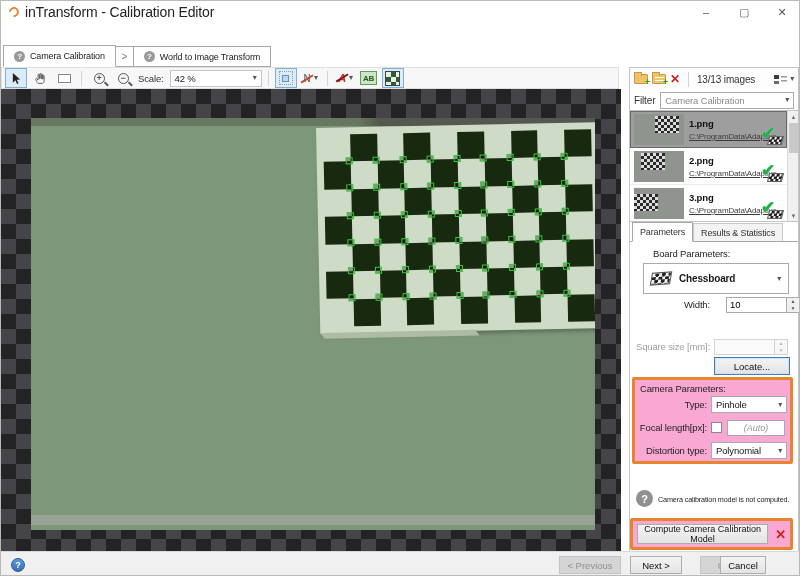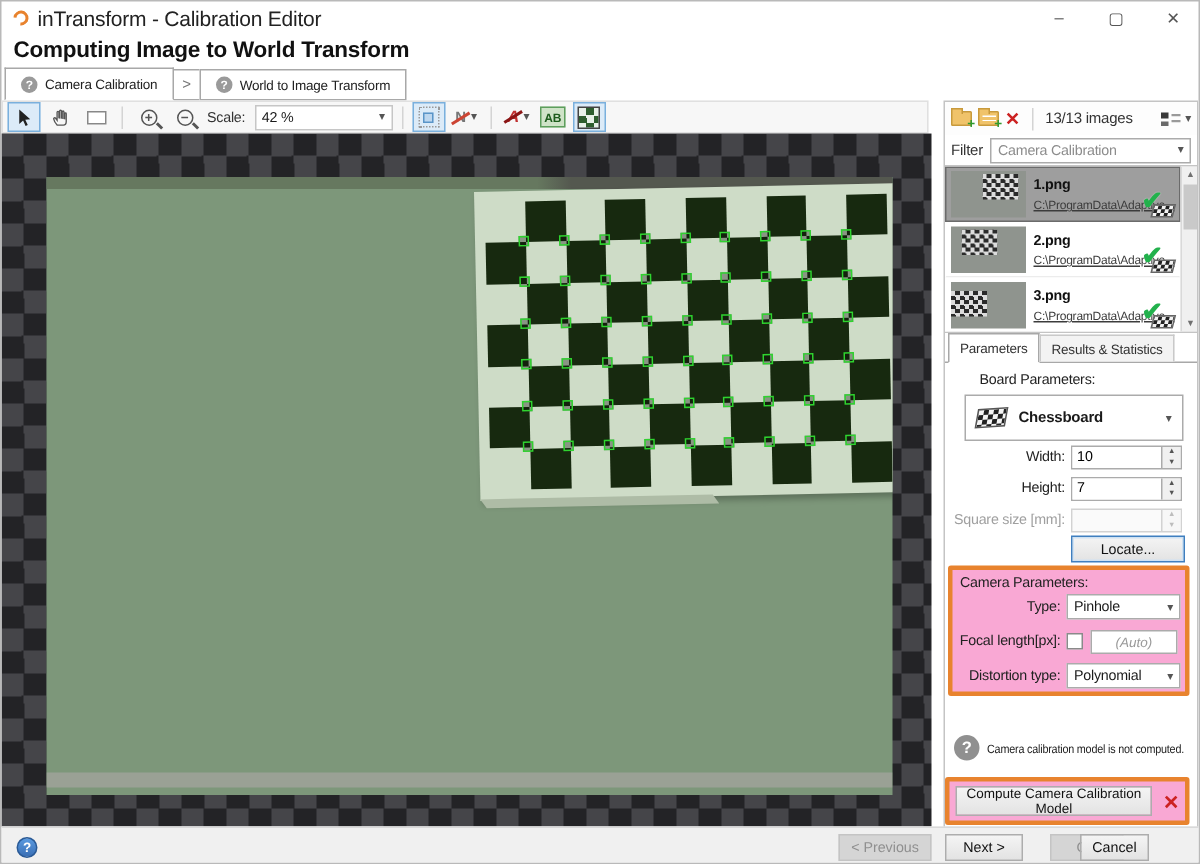--- a/index.html
+++ b/index.html
@@ -157,21 +157,20 @@
   <div class="titlebar">
     <span class="app-logo"></span>
     <span class="title-text">inTransform - Calibration Editor</span>
     <div class="win-controls">
       <div class="win-btn">–</div>
       <div class="win-btn">▢</div>
       <div class="win-btn">✕</div>
     </div>
   </div>
 
-  <div class="heading">Computing Image to World Transform</div>
 
   <div class="wizard-tabs">
     <div class="wtab active">
       <span class="q-circle">?</span>
       <span>Camera Calibration</span>
     </div>
     <div class="wtab-chev">&gt;</div>
     <div class="wtab">
       <span class="q-circle">?</span>
       <span>World to Image Transform</span>
@@ -407,41 +406,31 @@
 
     <div class="param-content">
       <span class="sec-label" style="left:23px; top:6px;">Board Parameters:</span>
 
       <div class="big-combo">
         <span class="flag"></span>
         <span class="blabel">Chessboard</span>
         <span class="chev" style="margin-left:auto;">▾</span>
       </div>
 
-      <div class="prow" style="top:54px;">
+      <div class="prow" style="top:54px;gap:12px;">
         <span class="plabel">Width:</span>
         <div class="spin">
           <input value="10" style="">
           <div class="sbtns">
               <span>▲</span>
               <span>▼</span>
             </div>
         </div>
       </div>
 
-      <div class="prow" style="top:75px;">
-        <span class="plabel">Height:</span>
-        <div class="spin">
-          <input value="7" style="">
-          <div class="sbtns">
-              <span>▲</span>
-              <span>▼</span>
-            </div>
-        </div>
-      </div>
 
       <div class="prow disabled" style="top:96px;">
         <span class="plabel">Square size [mm]:</span>
         <div class="spin">
           <input disabled="" value="" style="">
           <div class="sbtns">
               <span>▲</span>
               <span>▼</span>
             </div>
         </div>

